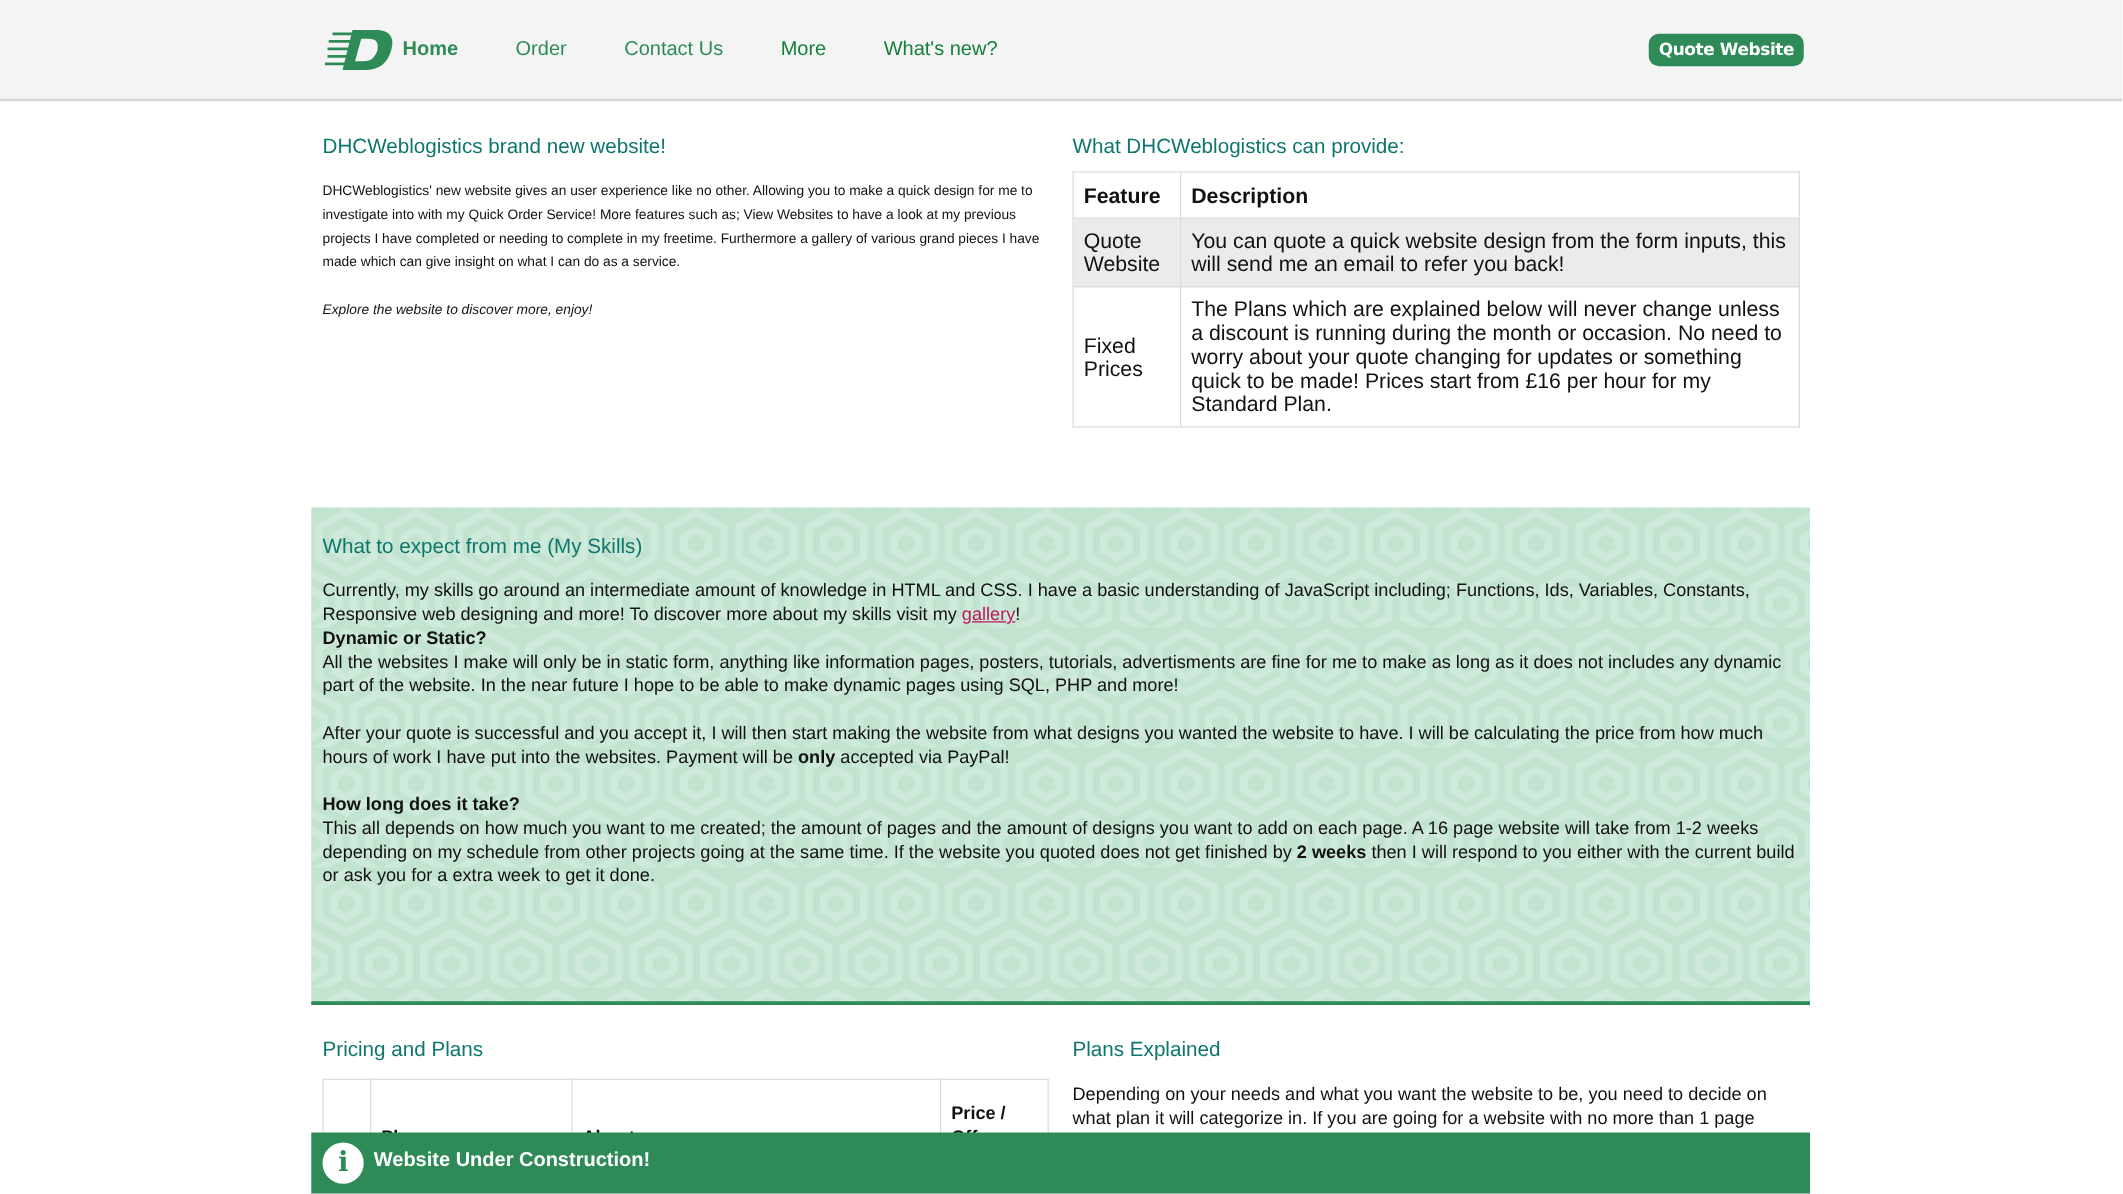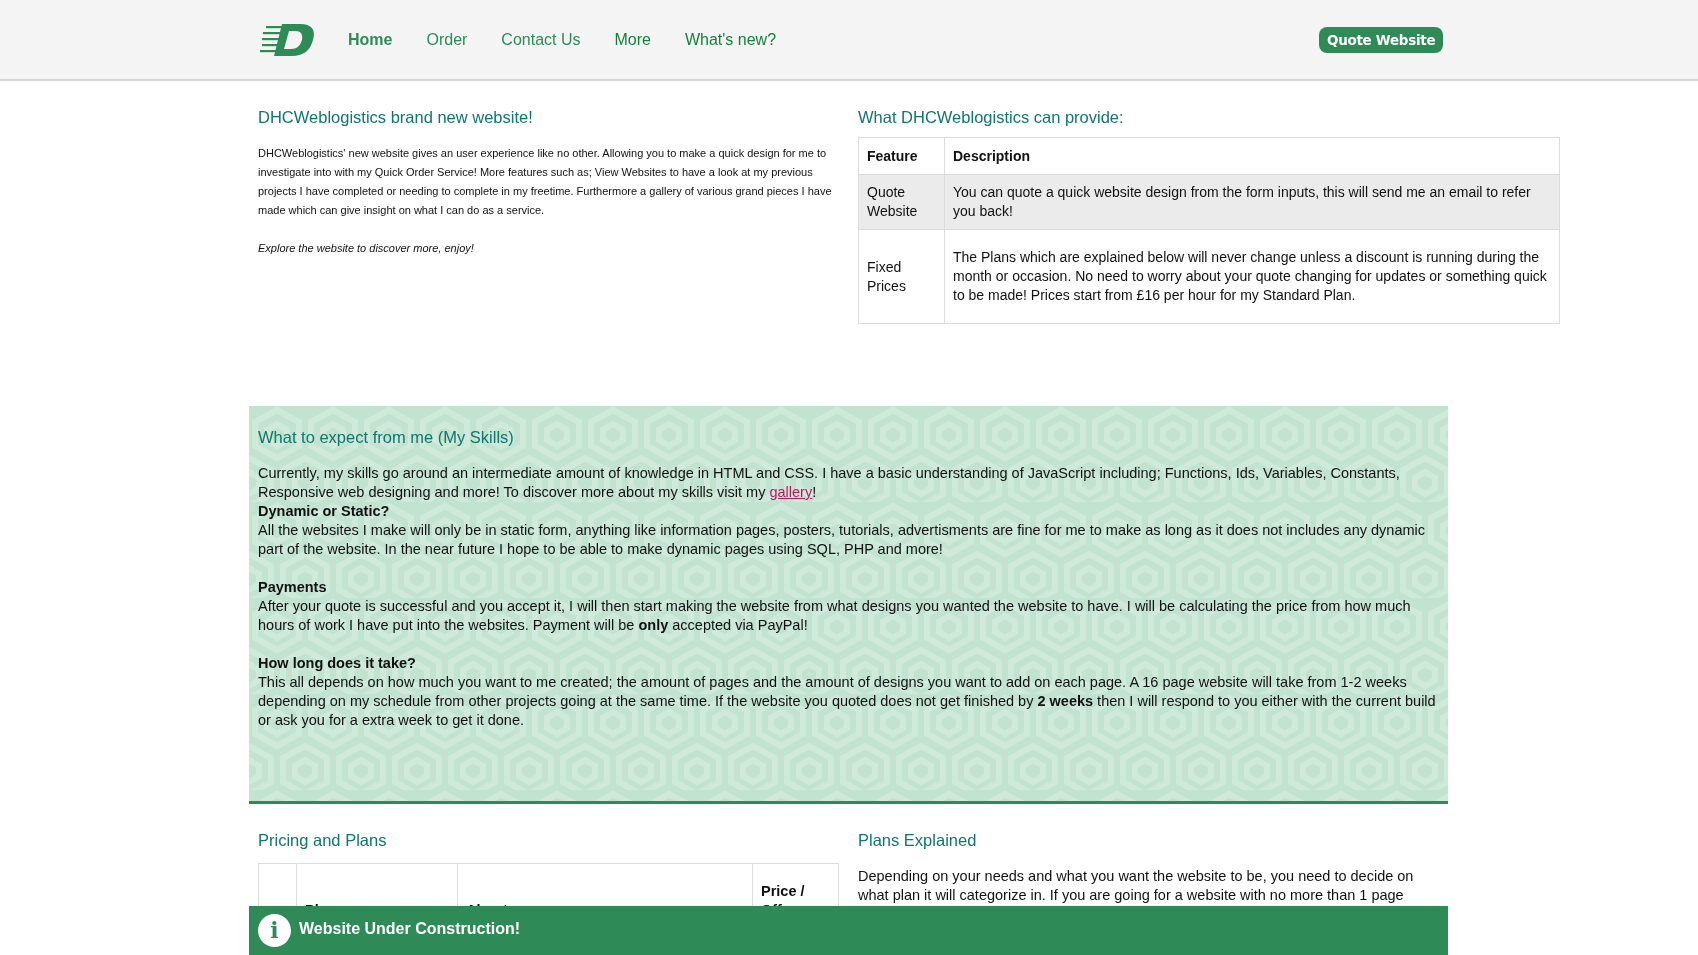--- a/index.html
+++ b/index.html
@@ -1,35 +1,35 @@
 <!DOCTYPE html>
 <html><head>
 <meta charset="utf-8">
 <style>
   * { box-sizing: border-box; margin: 0; padding: 0; }
   html, body { width: 1698px; height: 955px; overflow: hidden; background: #ffffff; }
   body { font-family: "Liberation Sans", "DejaVu Sans", sans-serif; color: #111; font-size: 15px; position: relative; }
 
   .header { position: absolute; left: 0; top: 0; width: 1698px; height: 81px; background: #f4f4f4; border-bottom: 2px solid #d6d6d6; }
   .logo { position: absolute; left: 260px; top: 22px; width: 56px; height: 36px; }
-  .nav { position: absolute; left: 348px; top: 29px; display: flex; gap: 0; }
+  .nav { position: absolute; left: 322px; top: 29px; display: flex; gap: 12px; }
   .nav a { font-size: 16px; text-decoration: none; margin-right: 34px; color: #2e8b57; line-height: 22px; }
   .nav a.active { font-weight: bold; }
   .nav a.muted { color: #15803d; }
   .quote-btn { position: absolute; left: 1319px; top: 27px; height: 26px; padding: 0 8px; background: #2e8b57; color: #fff; border-radius: 8px; font-weight: bold; font-size: 13.5px; line-height: 26px; font-family: "DejaVu Sans", sans-serif; letter-spacing: -0.3px; cursor: pointer; }
 
   h2.sec { color: #0f766e; font-size: 16.5px; font-weight: normal; }
   .col-left { position: absolute; left: 258px; top: 108px; width: 580px; }
   .col-left h2 { margin-bottom: 17px; }
   .col-left p { font-size: 11px; line-height: 19px; }
   .col-left p + p { margin-top: 19px; font-style: italic; }
 
   .col-right { position: absolute; left: 858px; top: 108px; width: 582px; }
   .col-right h2 { margin-bottom: 10px; }
-  table.feat { border-collapse: collapse; width: 702px; font-size: 14px; }
+  table.feat { border-collapse: collapse; width: 582px; font-size: 17px; }
   table.feat th, table.feat td { border: 1px solid #dcdcdc; padding: 8px 8px; text-align: left; vertical-align: middle; line-height: 19px; }
   table.feat th { font-weight: bold; background: #fff; height: 37px; }
   table.feat tr:nth-child(even) td { background: #ebebeb; }
   table.feat tr:nth-child(odd) td { background: #fff; }
   table.feat td:first-child, table.feat th:first-child { width: 86px; }
 
   .skills { position: absolute; left: 249px; top: 406px; width: 1199px; height: 398px; border-bottom: 3px solid #2e8b57;
     background-color: #c2e3d0; padding: 22px 9px; overflow: hidden; }
   .skills .bg { position: absolute; left: 0; top: 0; width: 100%; height: 100%; z-index: 0; }
   .skills .inner { position: relative; z-index: 1; }
@@ -121,21 +121,20 @@
   <div class="inner">
     <h2 class="sec">What to expect from me (My Skills)</h2>
     <p><span>Currently, my skills go around an intermediate amount of knowledge in HTML and CSS. I have a basic understanding of JavaScript including; Functions, Ids, Variables, Constants, Responsive web designing and more! To discover more about my skills visit my </span><a>gallery</a><span>!</span></p>
 
 
     <div class="block">
       <div class="q">Dynamic or Static?</div>
       <p>All the websites I make will only be in static form, anything like information pages, posters, tutorials, advertisments are fine for me to make as long as it does not includes any dynamic part of the website. In the near future I hope to be able to make dynamic pages using SQL, PHP and more!</p>
     </div>
     <div class="block">
-      <div class="q">Payments</div>
       <p><span>After your quote is successful and you accept it, I will then start making the website from what designs you wanted the website to have. I will be calculating the price from how much hours of work I have put into the websites. Payment will be </span><b>only</b><span> accepted via PayPal!</span></p>
     </div>
     <div class="block">
       <div class="q">How long does it take?</div>
       <p><span>This all depends on how much you want to me created; the amount of pages and the amount of designs you want to add on each page. A 16 page website will take from 1-2 weeks depending on my schedule from other projects going at the same time. If the website you quoted does not get finished by </span><b>2 weeks</b><span> then I will respond to you either with the current build or ask you for a extra week to get it done.</span></p>
     </div>
   </div>
 </section>
 
 <section class="pricing">

